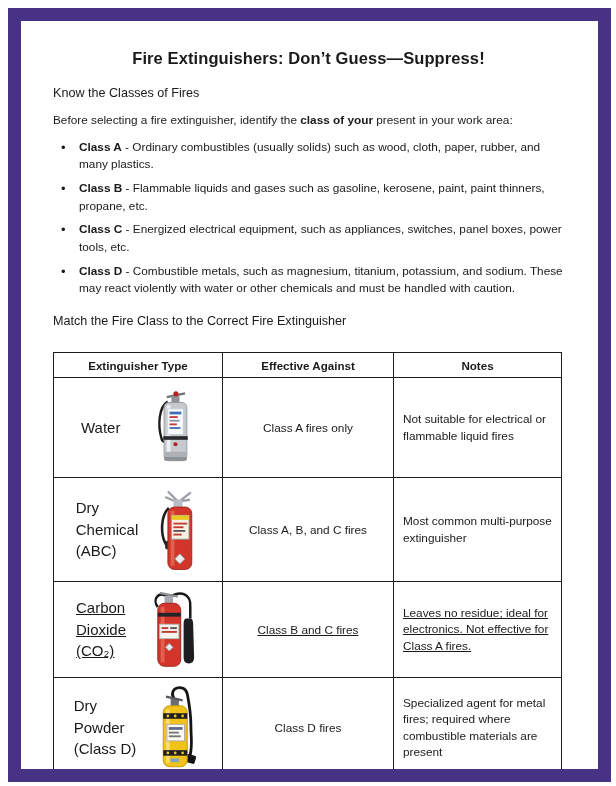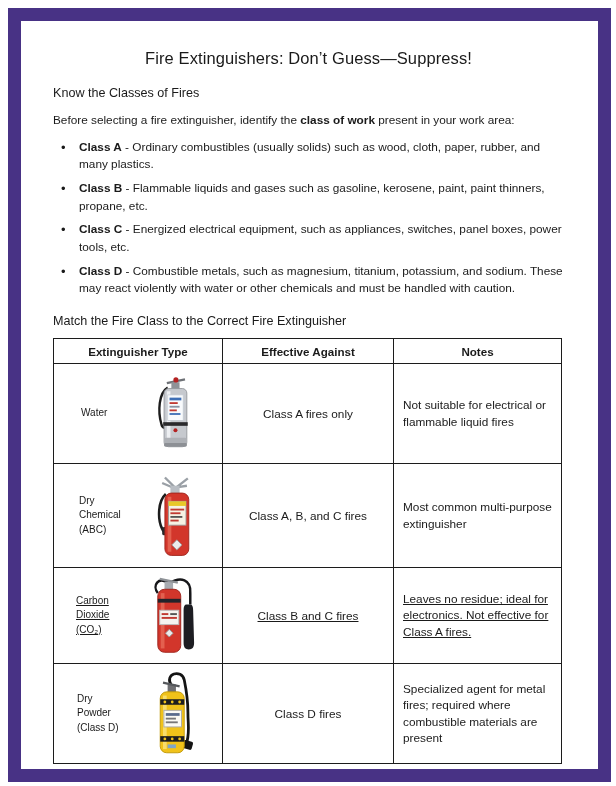--- a/index.html
+++ b/index.html
@@ -1,51 +1,51 @@
 <!DOCTYPE html>
 <html><head>
 <meta charset="utf-8">
 <style>
   html,body{margin:0;padding:0;background:#ffffff;}
   body{width:616px;height:786px;font-family:"Liberation Sans",sans-serif;color:#1a1a1a;overflow:hidden;}
   .page{width:616px;height:786px;box-sizing:border-box;padding:8px 5px 4px 8px;background:#ffffff;}
   .frame{width:100%;height:100%;box-sizing:border-box;border:13px solid #483285;background:#ffffff;}
   .content{box-sizing:border-box;height:100%;padding:16px 34px 0 32px;overflow:hidden;}
-  h1.title{font-size:16.5px;font-weight:normal;text-align:center;margin:12px 0 18px 0;letter-spacing:0.1px;}
+  h1.title{font-size:16.5px;font-weight:bold;text-align:center;margin:12px 0 18px 0;letter-spacing:0.1px;}
   h2.sec{font-size:12.6px;font-weight:normal;margin:0 0 12px 0;}
   p.intro{font-size:11.8px;margin:0 0 10px 0;line-height:1.4;}
   .b{font-weight:bold;}
   ul.classes{list-style:none;margin:0 0 16px 0;padding:0 0 0 6px;}
   ul.classes li{font-size:11.8px;line-height:1.5;margin-bottom:6px;position:relative;padding-left:20px;}
   ul.classes li .dot{position:absolute;left:2px;top:-1px;font-size:13px;}
-  h2.match{margin:2px 0 10px 0;}
+  h2.match{margin:2px 0 24px 0;}
   table.ext{border-collapse:collapse;width:508px;table-layout:fixed;}
   table.ext th,table.ext td{border:1.6px solid #1c1c1c;box-sizing:border-box;}
   table.ext th{font-size:11.6px;font-weight:bold;height:25px;text-align:center;padding:2px;}
   col.c1{width:169px;}col.c2{width:171px;}col.c3{width:168px;}
   td.typecell{padding:4px 2px;}
   .typewrap{display:flex;align-items:center;justify-content:center;gap:18px;}
-  .type-label{font-size:10px;line-height:1.45;white-space:pre-line;min-width:56px;}
+  .type-label{font-size:15px;line-height:1.45;white-space:pre-line;min-width:56px;}
   td.eff{text-align:center;font-size:11.8px;padding:4px;margin-left:33px;}
   td.notes{font-size:11.8px;line-height:1.38;padding:6px 9px;vertical-align:middle;text-align:left;}
   tr.r1 td{height:100px;} tr.r2 td{height:104px;} tr.r3 td{height:96px;text-decoration:underline;} tr.r4 td{height:100px;}
   svg.ext-img{display:block;}
 </style>
 </head>
 <body>
 
 <div class="page">
   <div class="frame">
     <div class="content">
 
       <h1 class="title">Fire Extinguishers: Don’t Guess—Suppress!</h1>
 
       <h2 class="sec">Know the Classes of Fires</h2>
 
-      <p class="intro"><span>Before selecting a fire extinguisher, identify the </span><span class="b">class of work</span><span> present in your work area:</span></p>
+      <p class="intro"><span>Before selecting a fire extinguisher, identify the </span><span class="b">class of your</span><span> present in your work area:</span></p>
 
       <ul class="classes">
         <li><span class="dot">•</span><span class="b">Class A</span><span> - Ordinary combustibles (usually solids) such as wood, cloth, paper, rubber, and many plastics.</span></li>
         <li><span class="dot">•</span><span class="b">Class B</span><span> - Flammable liquids and gases such as gasoline, kerosene, paint, paint thinners, propane, etc.</span></li>
         <li><span class="dot">•</span><span class="b">Class C</span><span> - Energized electrical equipment, such as appliances, switches, panel boxes, power tools, etc.</span></li>
         <li><span class="dot">•</span><span class="b">Class D</span><span> - Combustible metals, such as magnesium, titanium, potassium, and sodium. These may react violently with water or other chemicals and must be handled with caution.</span></li>
       </ul>
 
       <h2 class="sec match">Match the Fire Class to the Correct Fire Extinguisher</h2>
 

